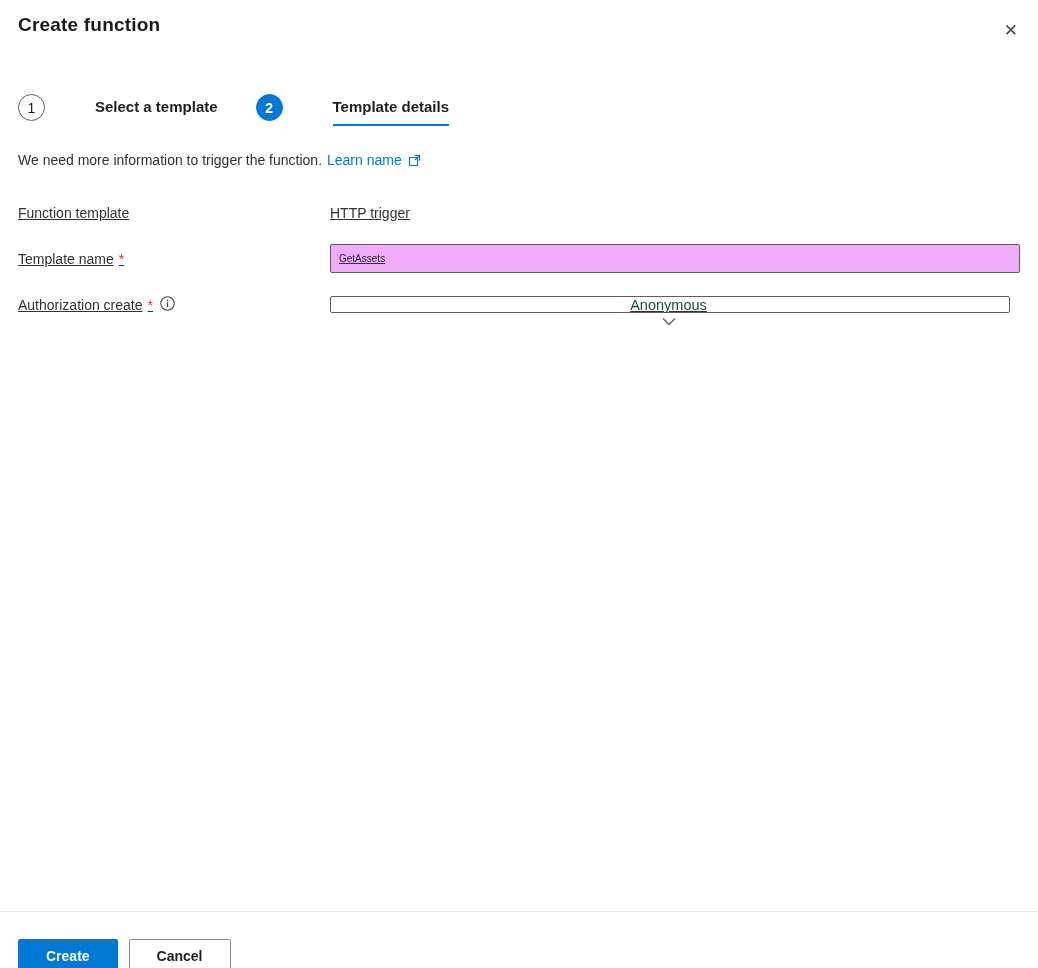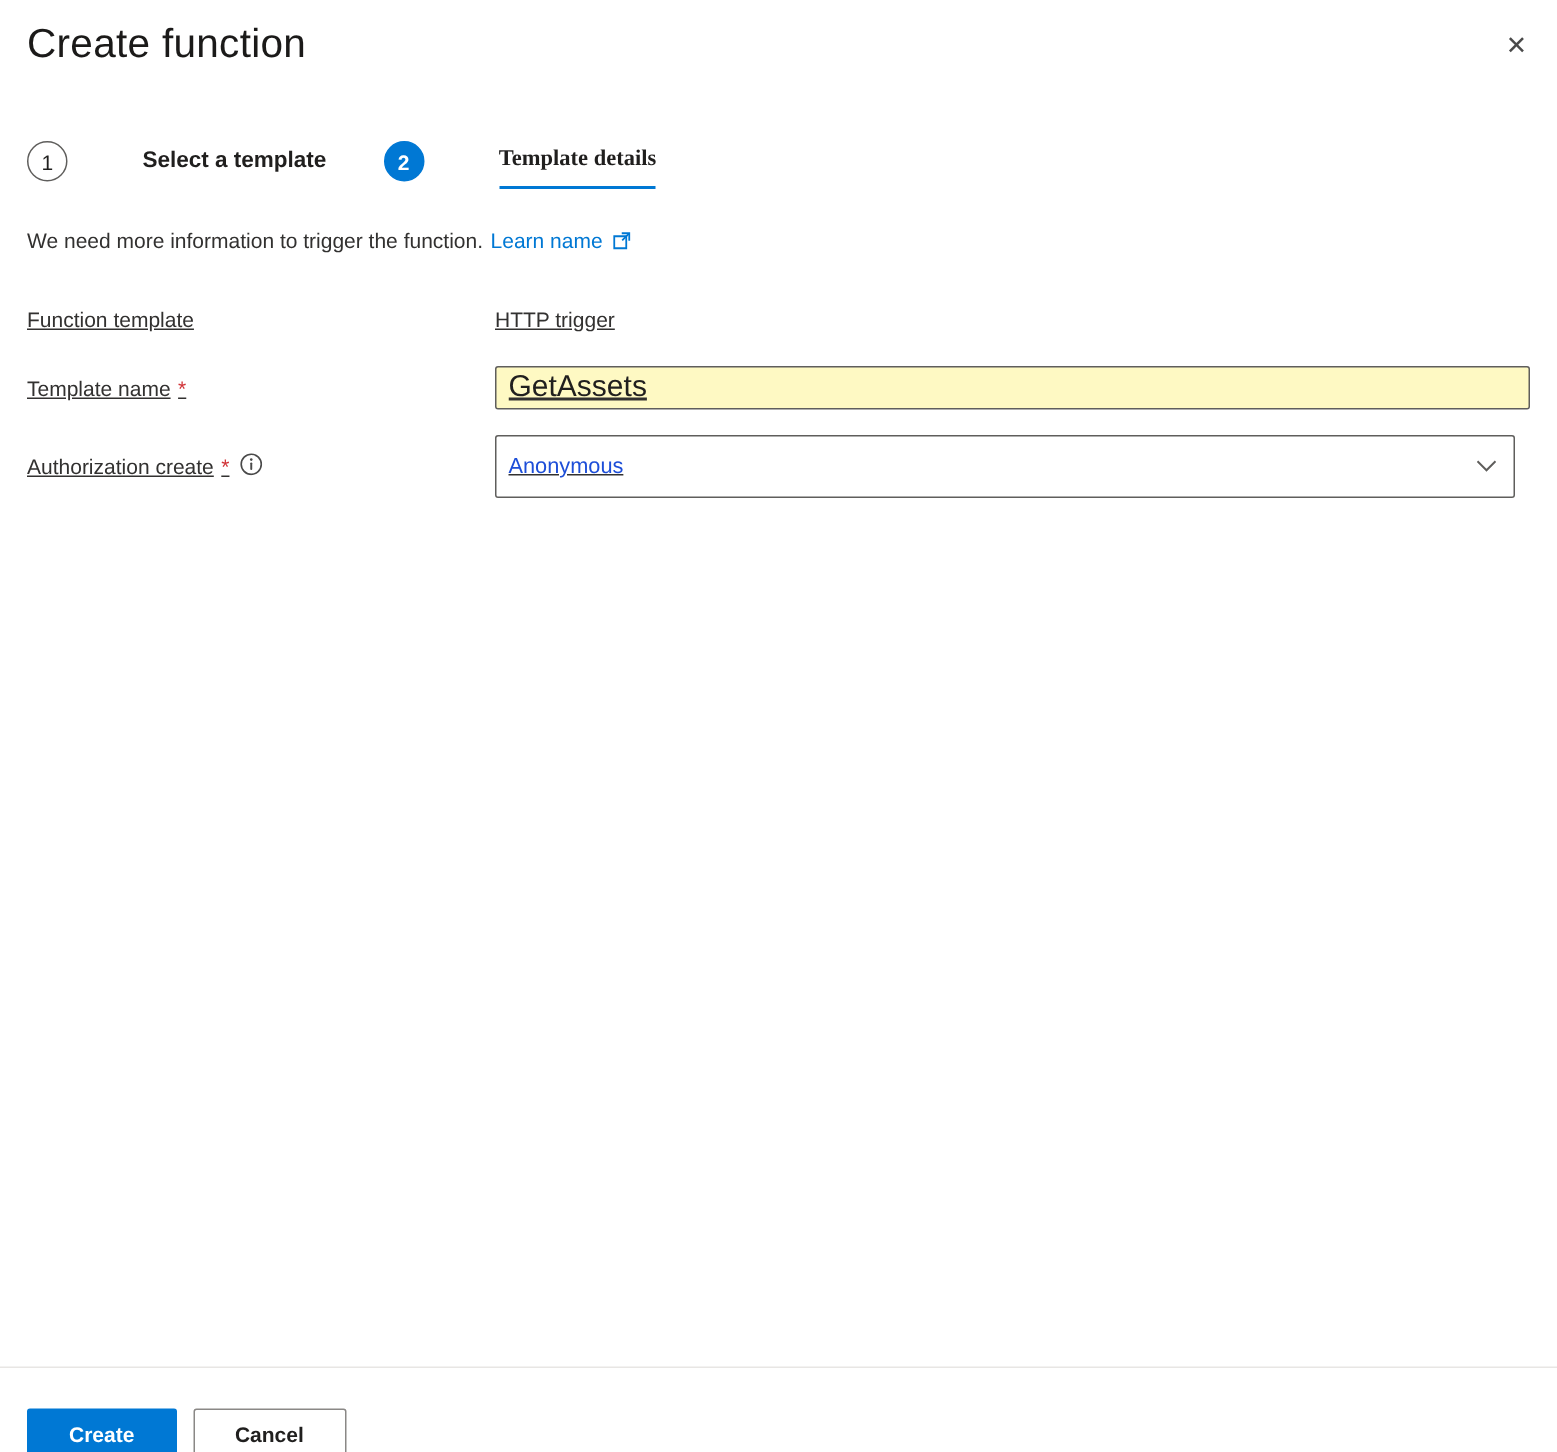--- a/index.html
+++ b/index.html
@@ -7,21 +7,21 @@
     width: 1038px; height: 968px;
     background: #ffffff;
     overflow: hidden;
     font-family: "Liberation Sans", sans-serif;
     color: #323130;
   }
   .panel { position: relative; width: 1038px; height: 968px; padding: 0 18px; }
 
   
   .header { display: flex; justify-content: space-between; align-items: flex-start; padding-top: 14px; }
-  .page-title { font-size: 27px; font-weight: 400; color: #1b1a19; letter-spacing: 0.2px; }
+  .page-title { font-size: 19px; font-weight: 700; color: #1b1a19; letter-spacing: 0.2px; }
   .close-btn {
     background: none; border: none; cursor: pointer;
     font-size: 17px; color: #4a4a4a; line-height: 1;
     padding: 6px; margin-top: 2px; margin-right: -4px;
   }
 
   
   .steps { display: flex; align-items: center; gap: 38px; margin-top: 44px; }
   .step { display: flex; align-items: center; gap: 10px; cursor: pointer; }
   .step-circle {
@@ -29,51 +29,51 @@
     display: flex; align-items: center; justify-content: center;
     font-size: 14px; color: #201f1e;
     border: 1px solid #5f5e5c; background: #fff;
     flex: 0 0 auto;
   }
   .step.active .step-circle { background: #0078d4; border-color: #0078d4; color: #fff; font-weight: 600; }
   .step-label {
     font-size: 15px; font-weight: 700; color: #201f1e;
     padding: 9px 0; border-bottom: 2px solid transparent; margin-left: 40px;
   }
-  .step.active .step-label { border-bottom-color: #0078d4; font-family: Liberation Serif, serif; }
+  .step.active .step-label { border-bottom-color: #0078d4; }
 
   
   .info-row { display: flex; align-items: center; gap: 5px; margin-top: 26px; font-size: 14px; color: #323130; }
   .learn-more { color: #0078d4; text-decoration: none; cursor: pointer; }
   .ext-icon { margin-left: 1px; display: inline-flex; }
 
   
   .form { margin-top: 30px; }
   .form-row { display: flex; align-items: center; min-height: 29px; margin-bottom: 17px; text-decoration: underline; }
   .field-label {
     width: 312px; flex: 0 0 312px;
     font-size: 14px; color: #323130;
     display: flex; align-items: center; gap: 5px;
   }
   .req { color: #d13438; }
   .static-value { font-size: 14px; color: #323130; }
   .text-input {
     width: 809px; height: 29px;
     border: 1px solid #5f5e5c; border-radius: 2px;
     font-family: "Liberation Sans", sans-serif;
-    font-size: 20px; color: #201f1e;
-    padding: 0 8px; outline: none; background: #fef9c3;
+    font-size: 10px; color: #201f1e;
+    padding: 0 8px; outline: none; background: #f0abfc;
   }
   .dropdown {
-    width: 680px; height: 42px;
+    width: 680px; height: 17px;
     border: 1px solid #5f5e5c; border-radius: 2px;
     background: #fff; cursor: pointer;
     display: flex; align-items: center; justify-content: space-between;
     padding: 0 11px 0 8px;
-    font-size: 14.5px; color: #1d4ed8;
+    font-size: 14.5px; color: #14532d; flex-direction: column;
   }
   .info-icon-btn { background: none; border: none; cursor: pointer; display: inline-flex; padding: 0; margin-left: 2px; }
 
   
   .footer {
     position: absolute; left: 0; top: 911px; width: 1038px;
     border-top: 1px solid #e8e6e4;
     padding: 27px 18px 0 18px;
     display: flex; gap: 11px;
   }

